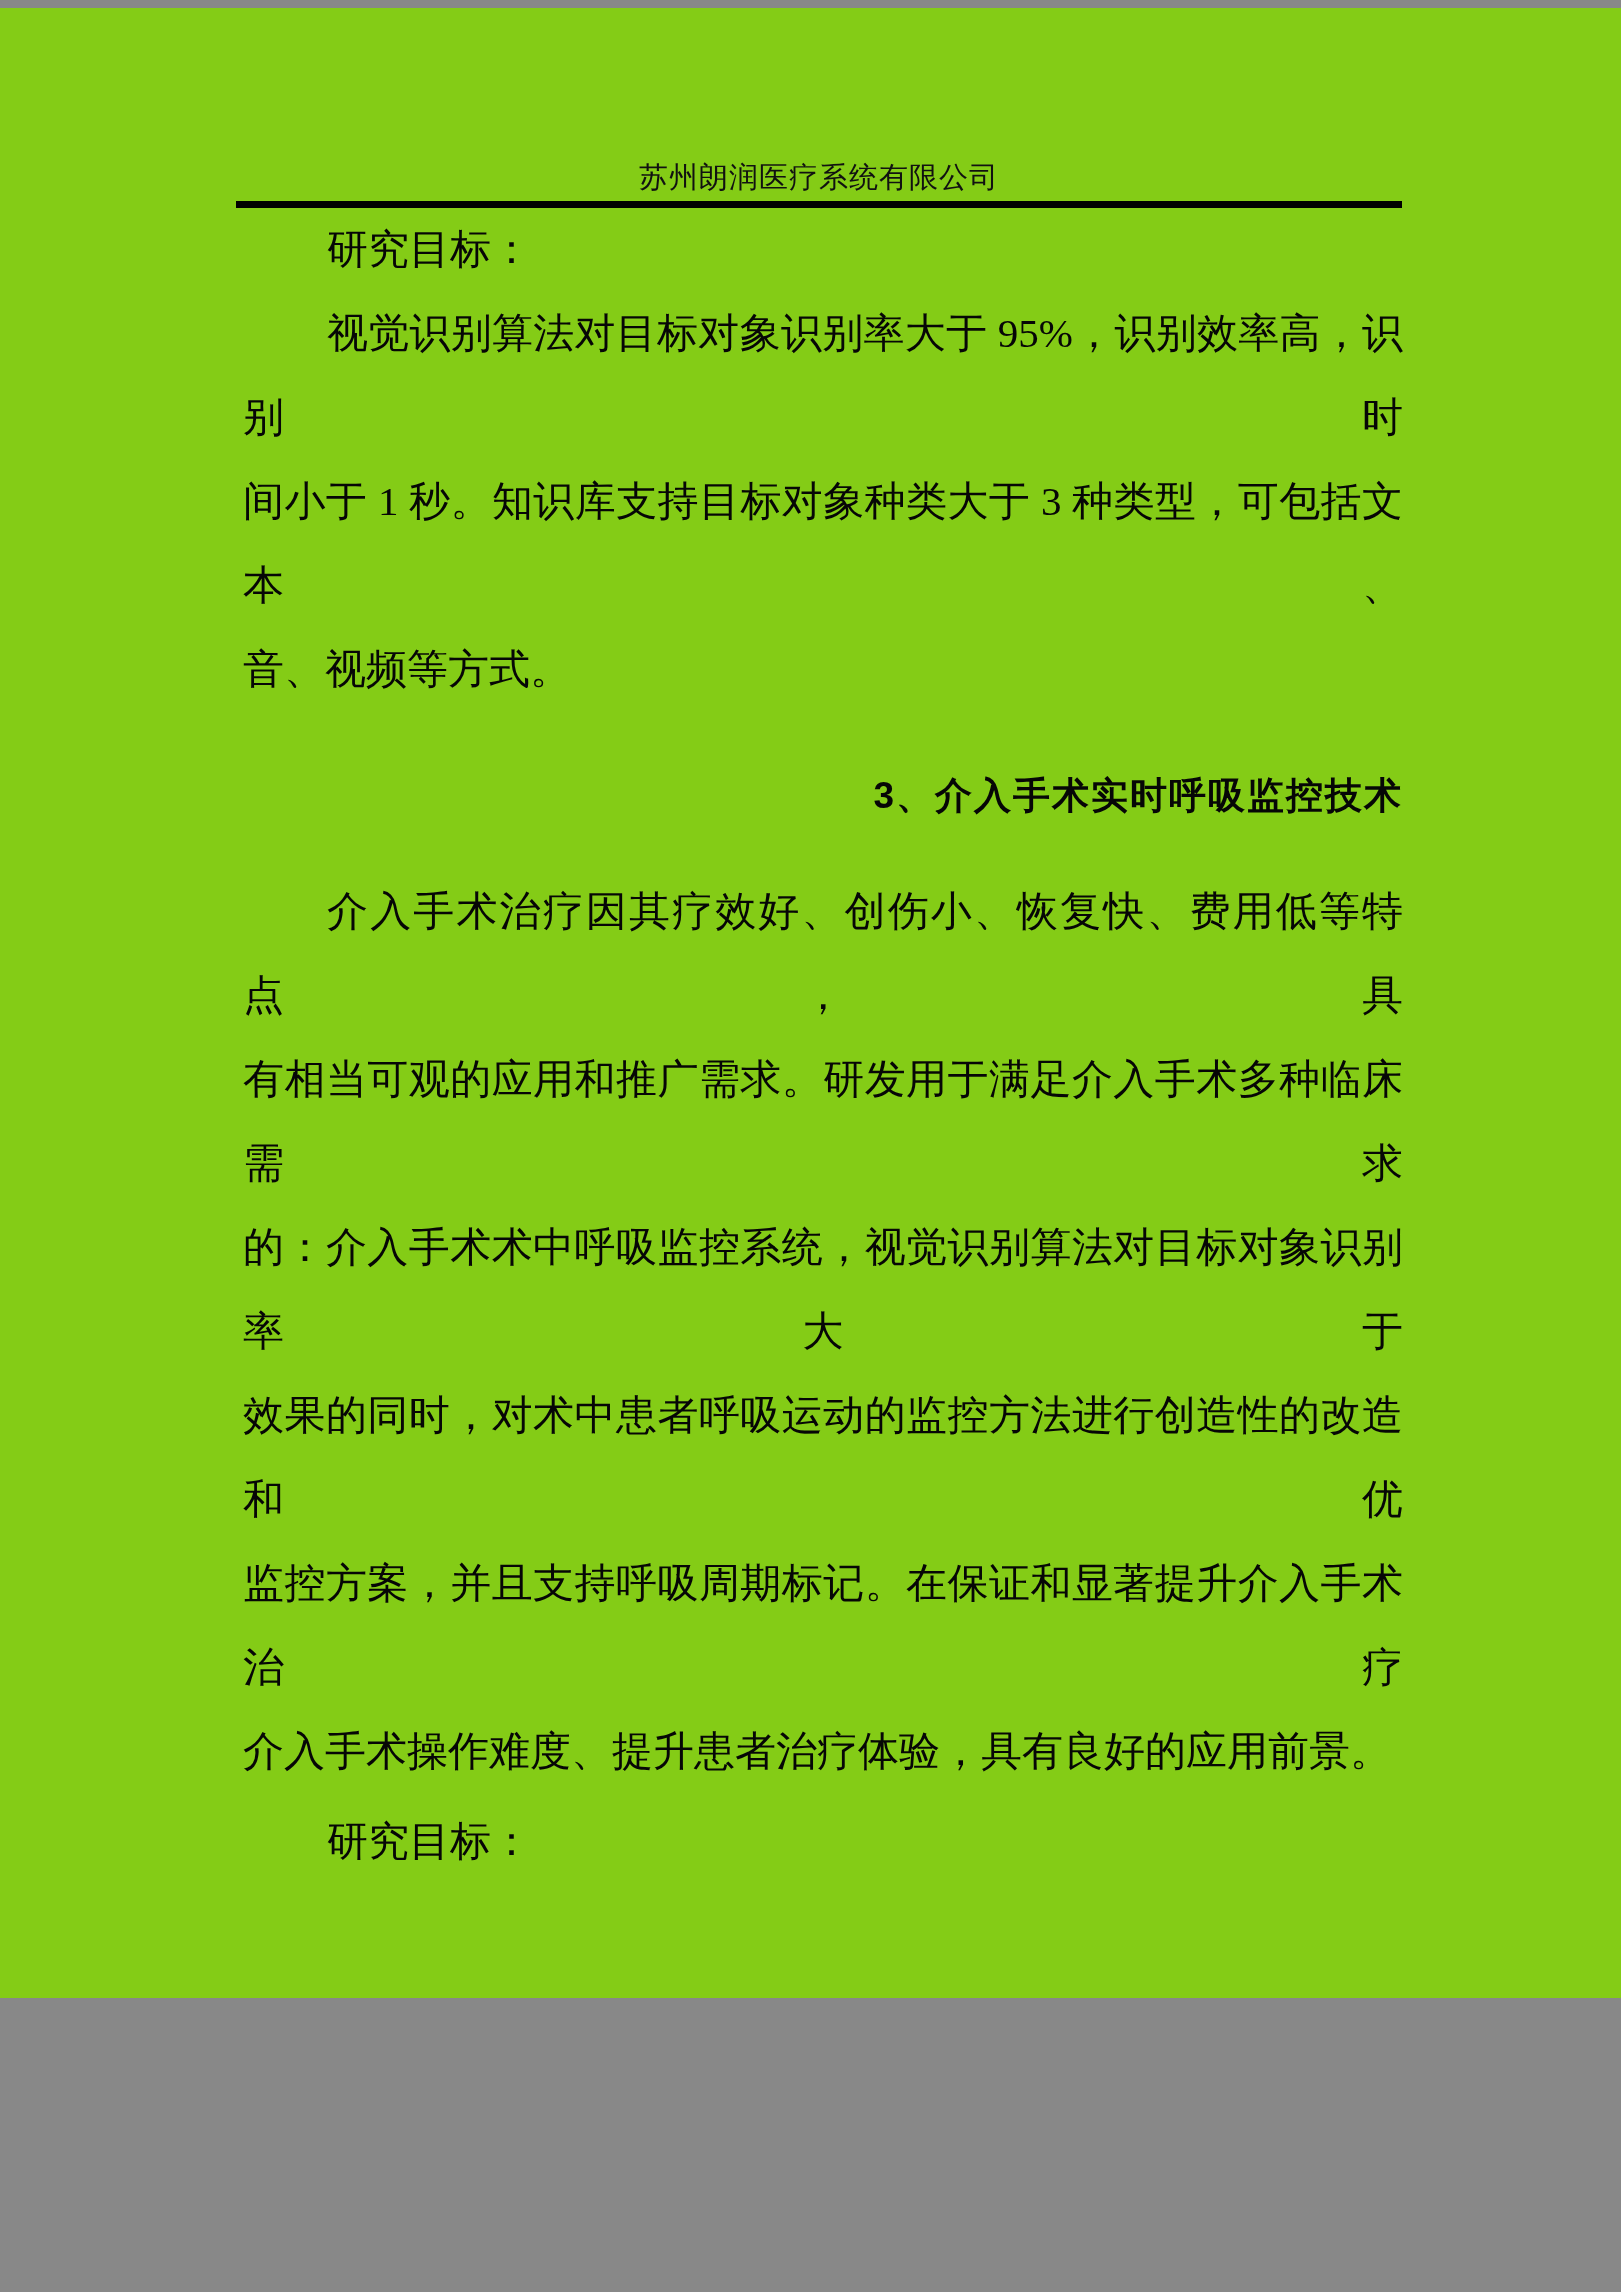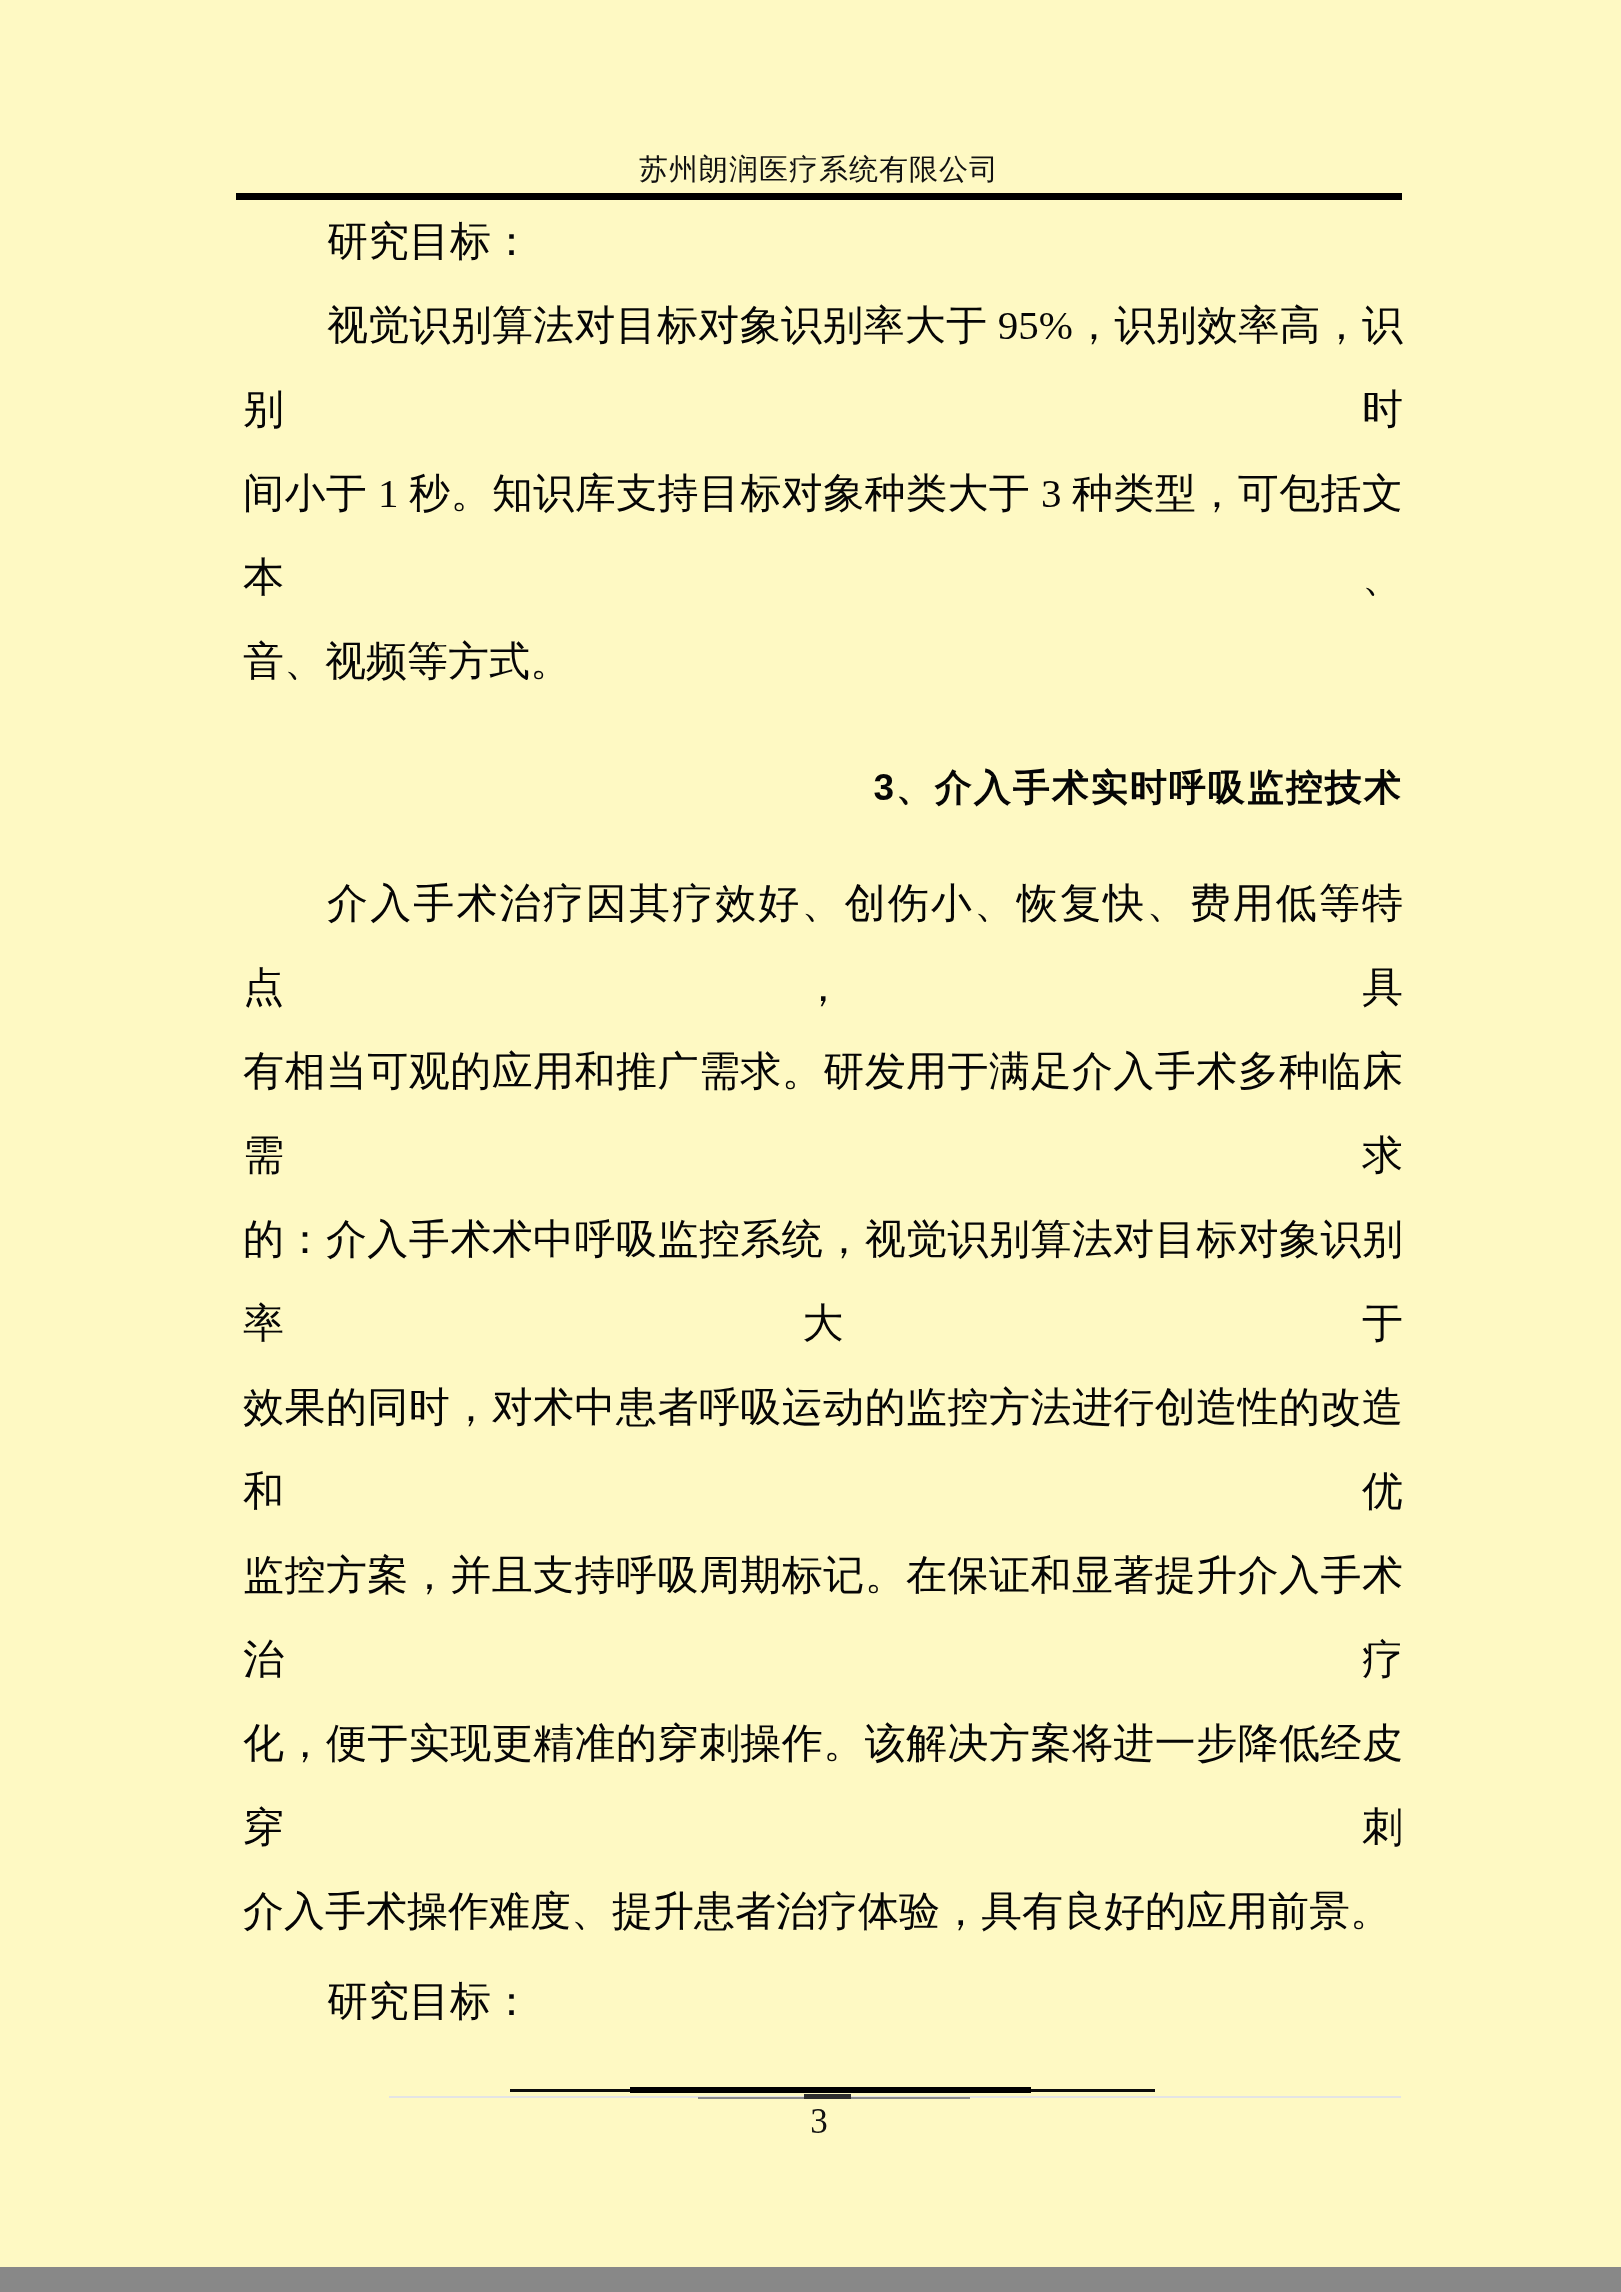--- a/index.html
+++ b/index.html
@@ -1,20 +1,20 @@
 <!DOCTYPE html>
 <html><head>
 <meta charset="utf-8">
 <style>
   html,body { margin:0; padding:0; background:#888; }
   .page {
     position:relative;
-    width:1621px; height:2267px;
-    margin:0 auto;
-    background:#fef9c3;
+    width:1621px; height:1990px;
+    margin:8px auto;
+    background:#84cc16;
     color:#0a0a0a;
     font-family:"Liberation Serif","DejaVu Serif",serif;
     overflow:hidden;
   }
   .doc-header {
     position:absolute;
     top:153px; left:236px; width:1166px;
     text-align:center;
     font-size:29px; line-height:33px;
     letter-spacing:1px;
@@ -80,21 +80,20 @@
     <div class="l jl">间小于 1 秒。知识库支持目标对象种类大于 3 种类型，可包括文本、</div>
     <div class="l">音、视频等方式。</div>
 
     <div class="l sec-heading">3、介入手术实时呼吸监控技术</div>
 
     <div class="l jl ind">介入手术治疗因其疗效好、创伤小、恢复快、费用低等特点，具</div>
     <div class="l jl">有相当可观的应用和推广需求。研发用于满足介入手术多种临床需求</div>
     <div class="l jl">的：介入手术术中呼吸监控系统，视觉识别算法对目标对象识别率大于</div>
     <div class="l jl">效果的同时，对术中患者呼吸运动的监控方法进行创造性的改造和优</div>
     <div class="l jl">监控方案，并且支持呼吸周期标记。在保证和显著提升介入手术治疗</div>
-    <div class="l jl">化，便于实现更精准的穿刺操作。该解决方案将进一步降低经皮穿刺</div>
     <div class="l">介入手术操作难度、提升患者治疗体验，具有良好的应用前景。</div>
 
     <div class="l ind blabel goal2">研究目标：</div>
 
   </div>
 
   <div class="footer-rule fr-faint"></div>
   <div class="footer-rule fr-thin"></div>
   <div class="footer-rule fr-thick"></div>
   <div class="footer-rule fr-gray"></div>

